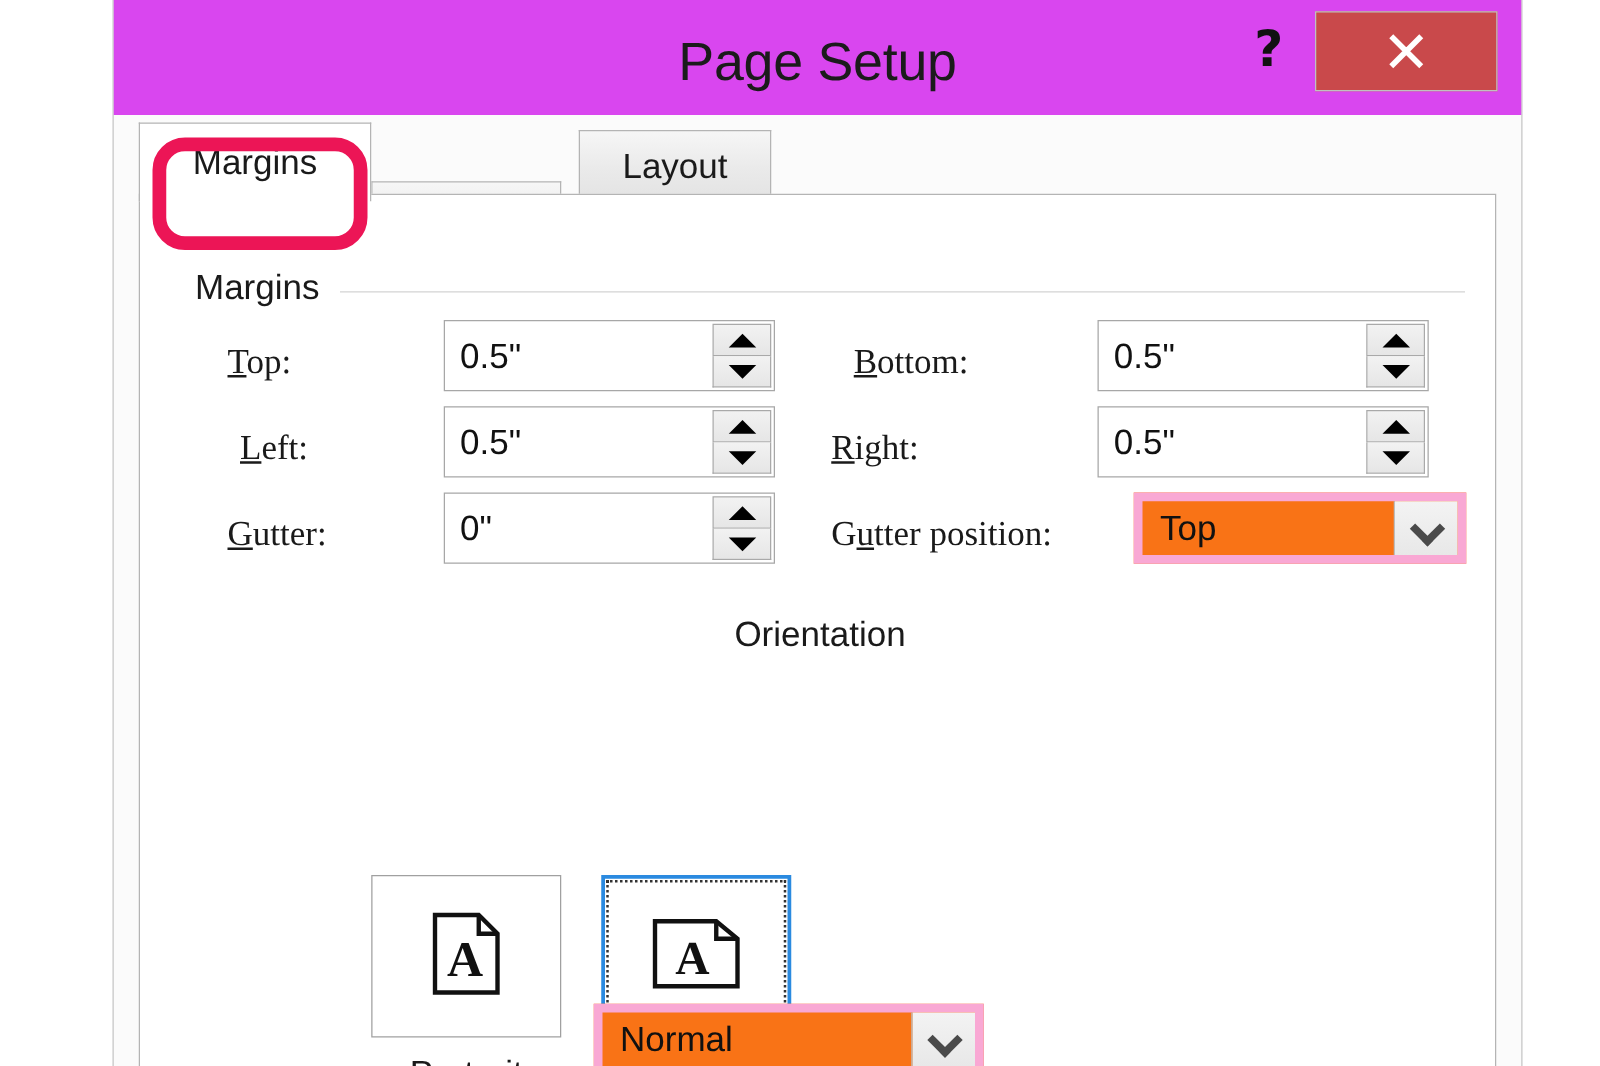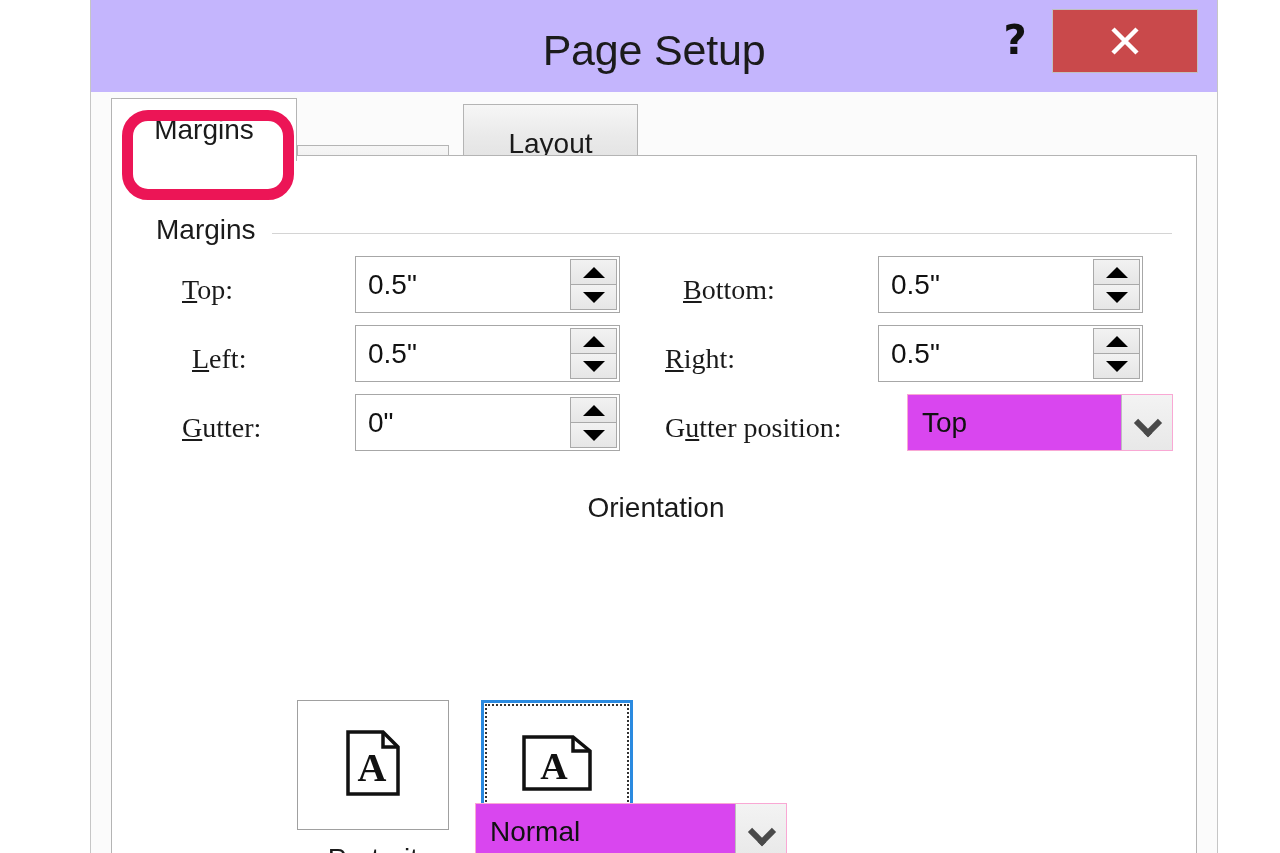--- a/index.html
+++ b/index.html
@@ -25,21 +25,21 @@
     background: #fbfbfb;
     border: 1px solid #c6c6c6;
     border-top: none;
     box-sizing: border-box;
   }
 
   
   #titlebar {
     position: relative;
     height: 92px;
-    background: #c4b5fd;
+    background: #d946ef;
   }
   #dialog-title {
     position: absolute;
     left: 0;
     right: 0;
     top: 26px;
     text-align: center;
     font-size: 43px;
     color: #1b1b1b;
     font-weight: normal;
@@ -101,21 +101,21 @@
   }
   .tab.active {
     background: #ffffff;
     top: 6px;
     height: 63px;
     border-color: #b4b4b4;
     z-index: 4;
   }
   #tab-margins { left: 0px;   width: 186px; }
   #tab-paper   { left: 186px; width: 152px; margin-top: 41px; }
-  #tab-layout  { left: 352px; width: 175px; align-items: flex-end; }
+  #tab-layout  { left: 352px; width: 154px; }
 
   
   #tabpanel {
     position: absolute;
     left: 20px;
     top: 155px;
     width: 1086px;
     height: 700px;
     background: #ffffff;
     border: 1px solid #b4b4b4;
@@ -198,22 +198,22 @@
     border-left: 11px solid transparent;
     border-right: 11px solid transparent;
   }
   .tri-up   { border-bottom: 11px solid #000000; }
   .tri-down { border-top: 11px solid #000000; }
 
   
   .combobox {
     position: absolute;
     height: 57px;
-    background: #d946ef;
-    border: 1px solid #f9a8d4;
+    background: #f97316;
+    border: 7px solid #f9a8d4;
     box-sizing: border-box;
   }
   .combobox .cb-value {
     position: absolute;
     left: 14px;
     top: 0;
     bottom: 0;
     display: flex;
     align-items: center;
     font-size: 28px;

